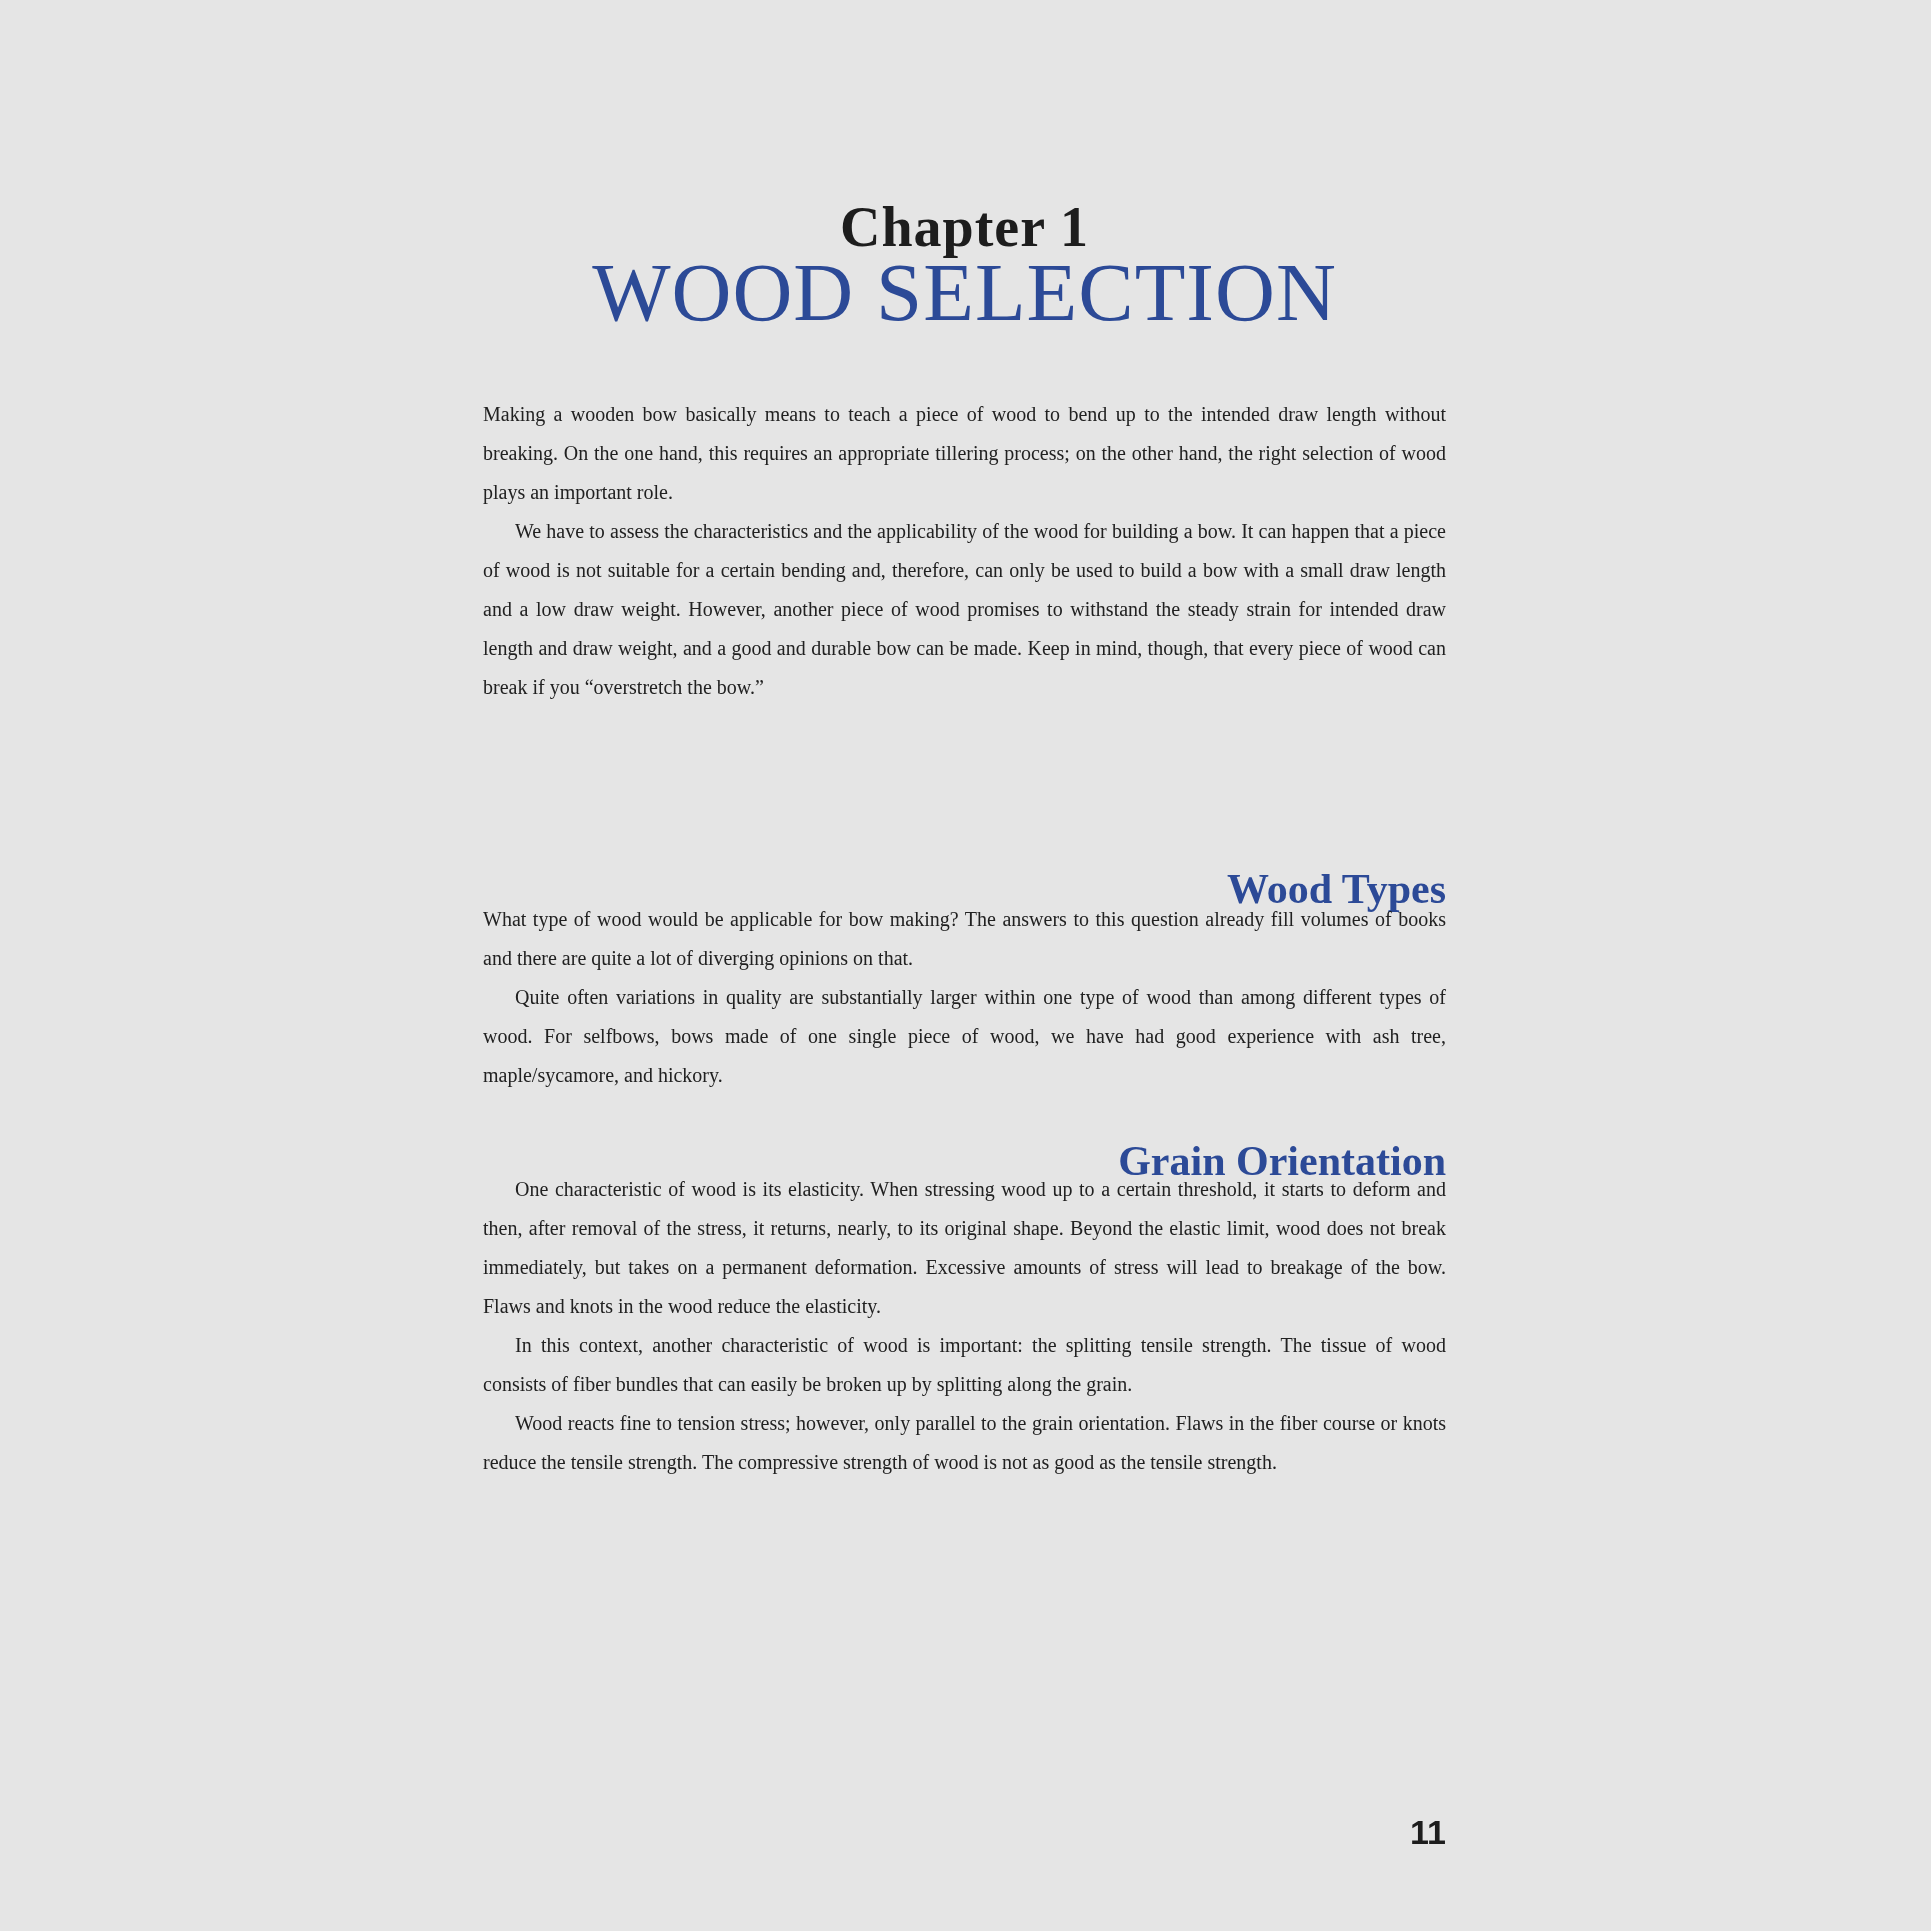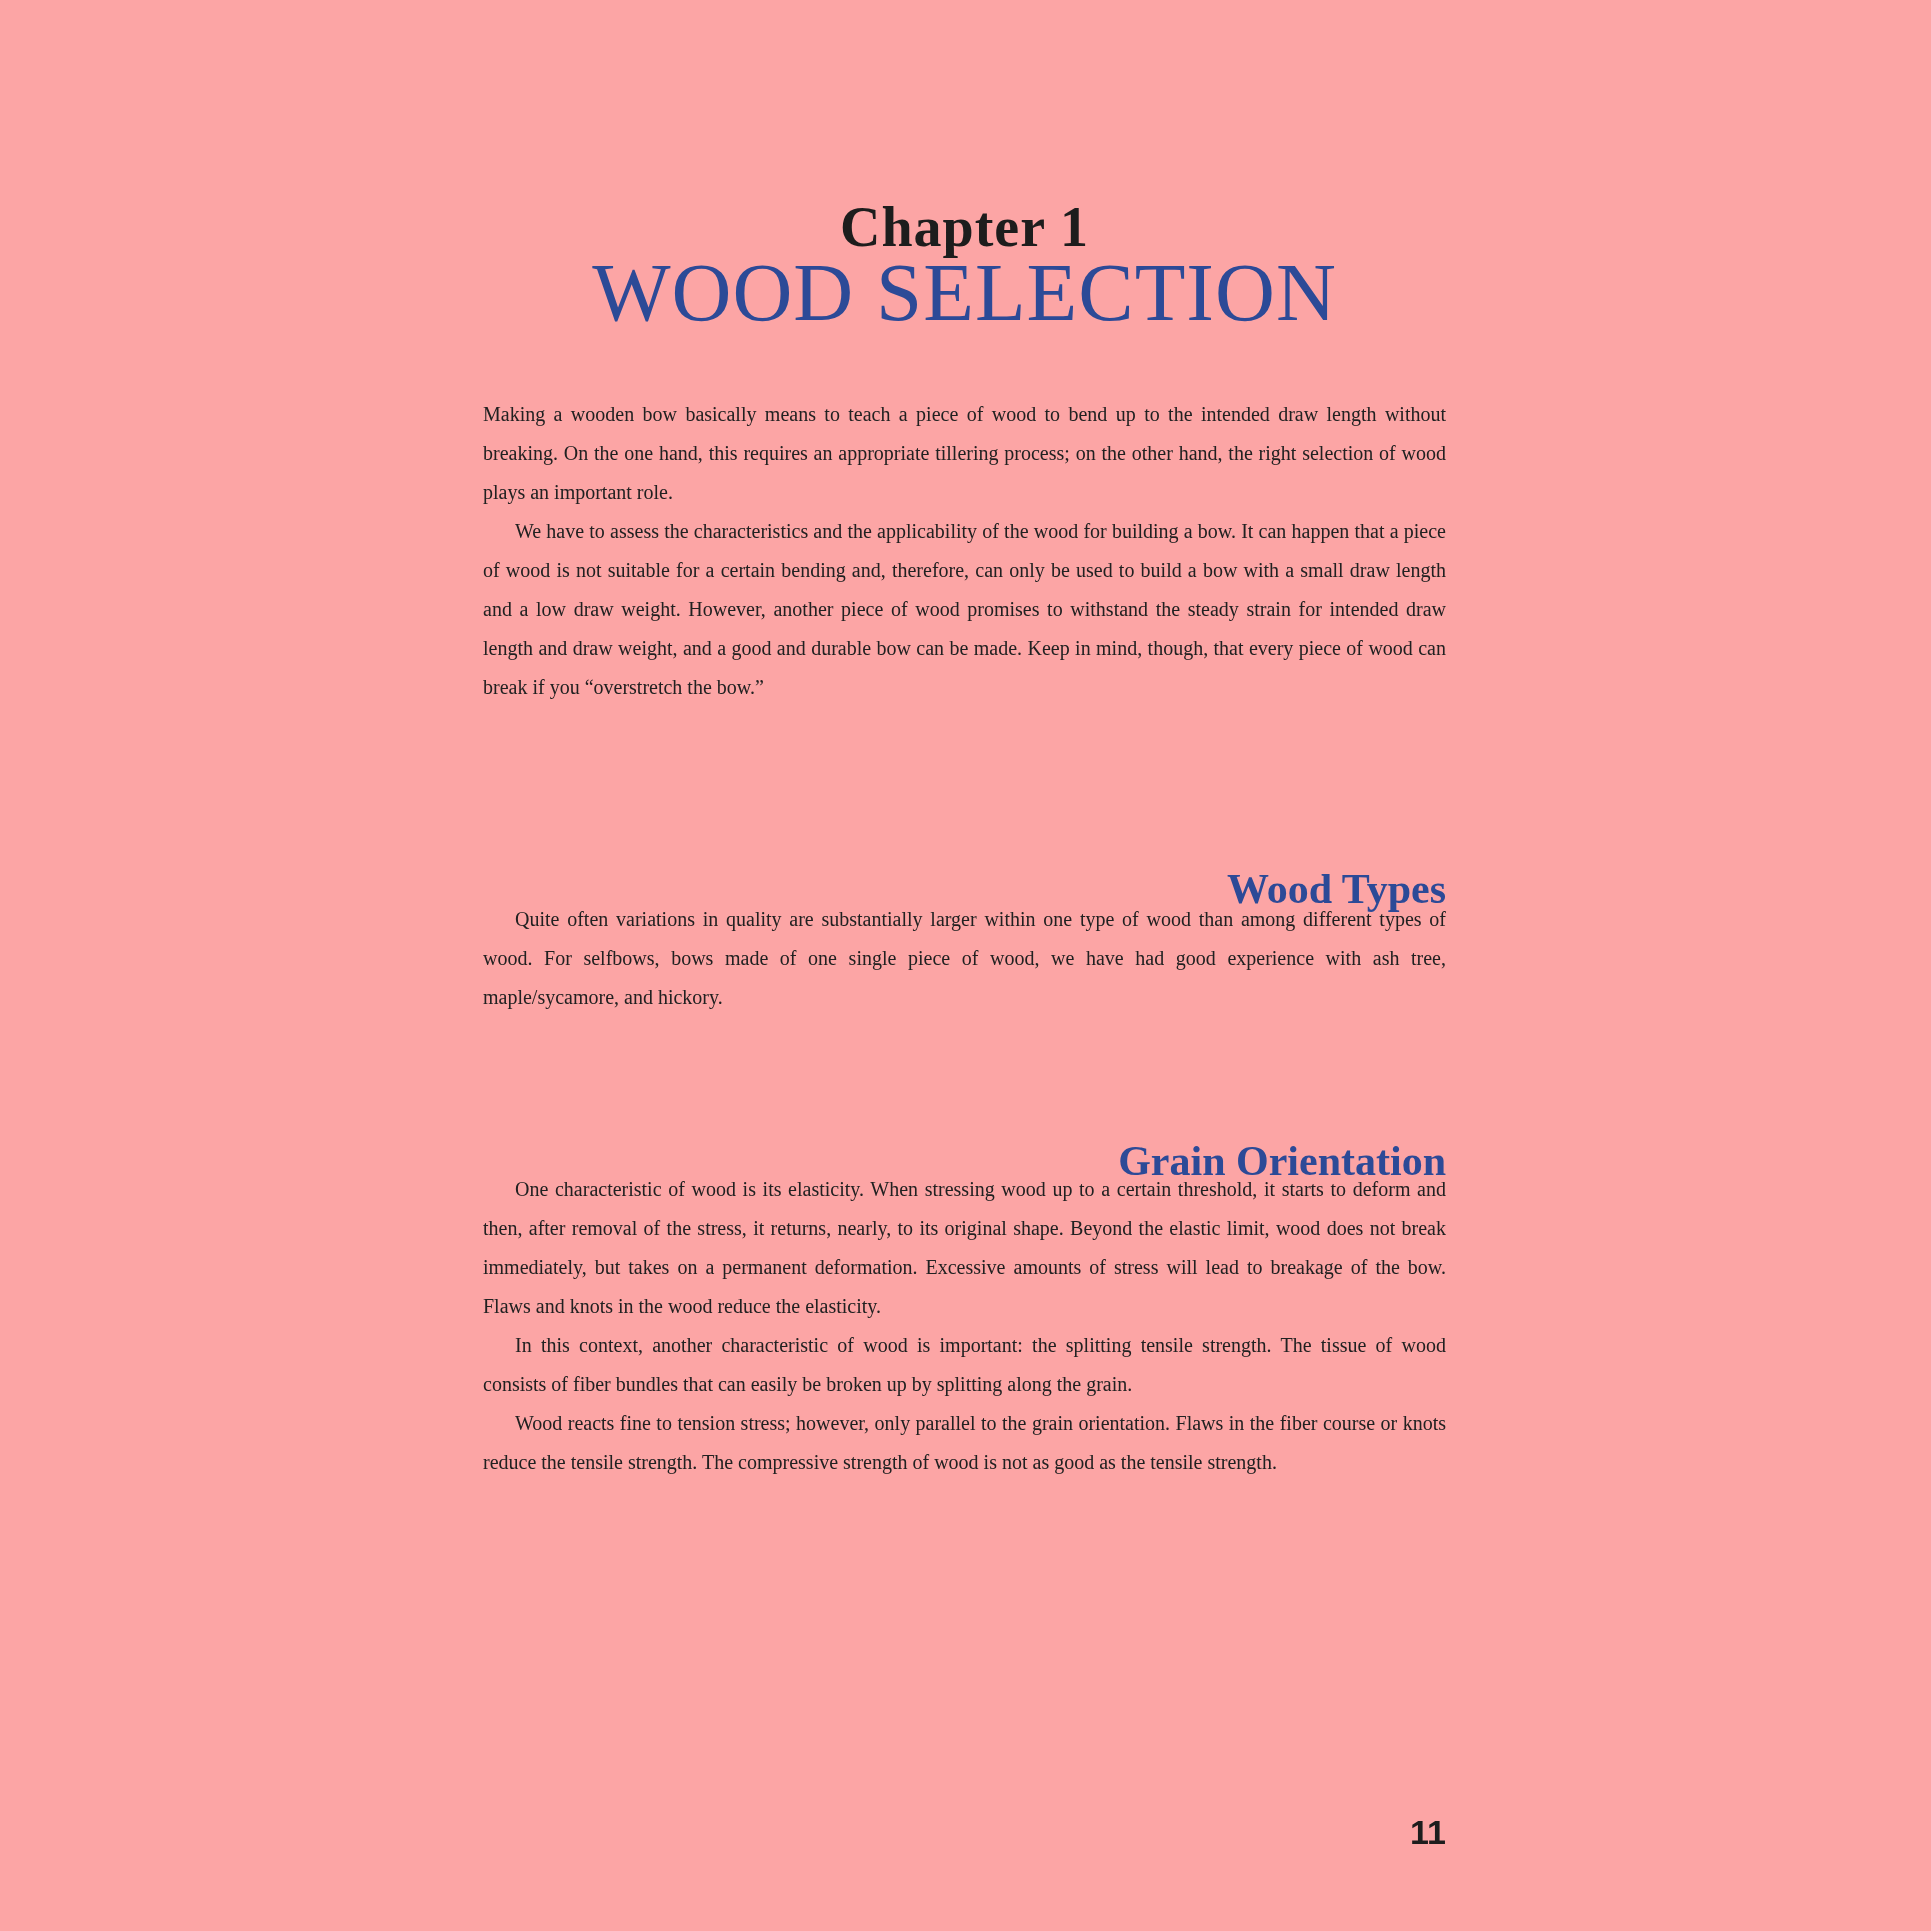--- a/index.html
+++ b/index.html
@@ -4,21 +4,21 @@
 <style>
   html, body {
     margin: 0;
     padding: 0;
     background: #ffffff;
   }
   .page {
     position: relative;
     width: 1931px;
     height: 1931px;
-    background: #fca5a5;
+    background: #e5e5e5;
     font-family: "Liberation Serif", serif;
     color: var(--text-color, #212121);
     overflow: hidden;
   }
   .column {
     position: absolute;
     left: 483px;
     width: 963px;
   }
   .chapter-label {
@@ -85,20 +85,21 @@
   <div class="column book-title">WOOD SELECTION</div>
 
   <div class="column body-block sec1">
     <p>Making a wooden bow basically means to teach a piece of wood to bend up to the intended draw length without breaking. On the one hand, this requires an appropriate tillering process; on the other hand, the right selection of wood plays an important role.</p>
     <p class="indent">We have to assess the characteristics and the applicability of the wood for building a bow. It can happen that a piece of wood is not suitable for a certain bending and, therefore, can only be used to build a bow with a small draw length and a low draw weight. However, another piece of wood promises to withstand the steady strain for intended draw length and draw weight, and a good and durable bow can be made. Keep in mind, though, that every piece of wood can break if you “overstretch the bow.”</p>
   </div>
 
   <h2 class="column section-heading h-wood-types">Wood Types</h2>
 
   <div class="column body-block sec2">
+    <p>What type of wood would be applicable for bow making? The answers to this question already fill volumes of books and there are quite a lot of diverging opinions on that.</p>
     <p class="indent">Quite often variations in quality are substantially larger within one type of wood than among different types of wood. For selfbows, bows made of one single piece of wood, we have had good experience with ash tree, maple/sycamore, and hickory.</p>
   </div>
 
   <h2 class="column section-heading h-grain-orientation">Grain Orientation</h2>
 
   <div class="column body-block sec3">
     <p class="indent">One characteristic of wood is its elasticity. When stressing wood up to a certain threshold, it starts to deform and then, after removal of the stress, it returns, nearly, to its original shape. Beyond the elastic limit, wood does not break immediately, but takes on a permanent deformation. Excessive amounts of stress will lead to breakage of the bow. Flaws and knots in the wood reduce the elasticity.</p>
     <p class="indent">In this context, another characteristic of wood is important: the splitting tensile strength. The tissue of wood consists of fiber bundles that can easily be broken up by splitting along the grain.</p>
     <p class="indent">Wood reacts fine to tension stress; however, only parallel to the grain orientation. Flaws in the fiber course or knots reduce the tensile strength. The compressive strength of wood is not as good as the tensile strength.</p>
   </div>

